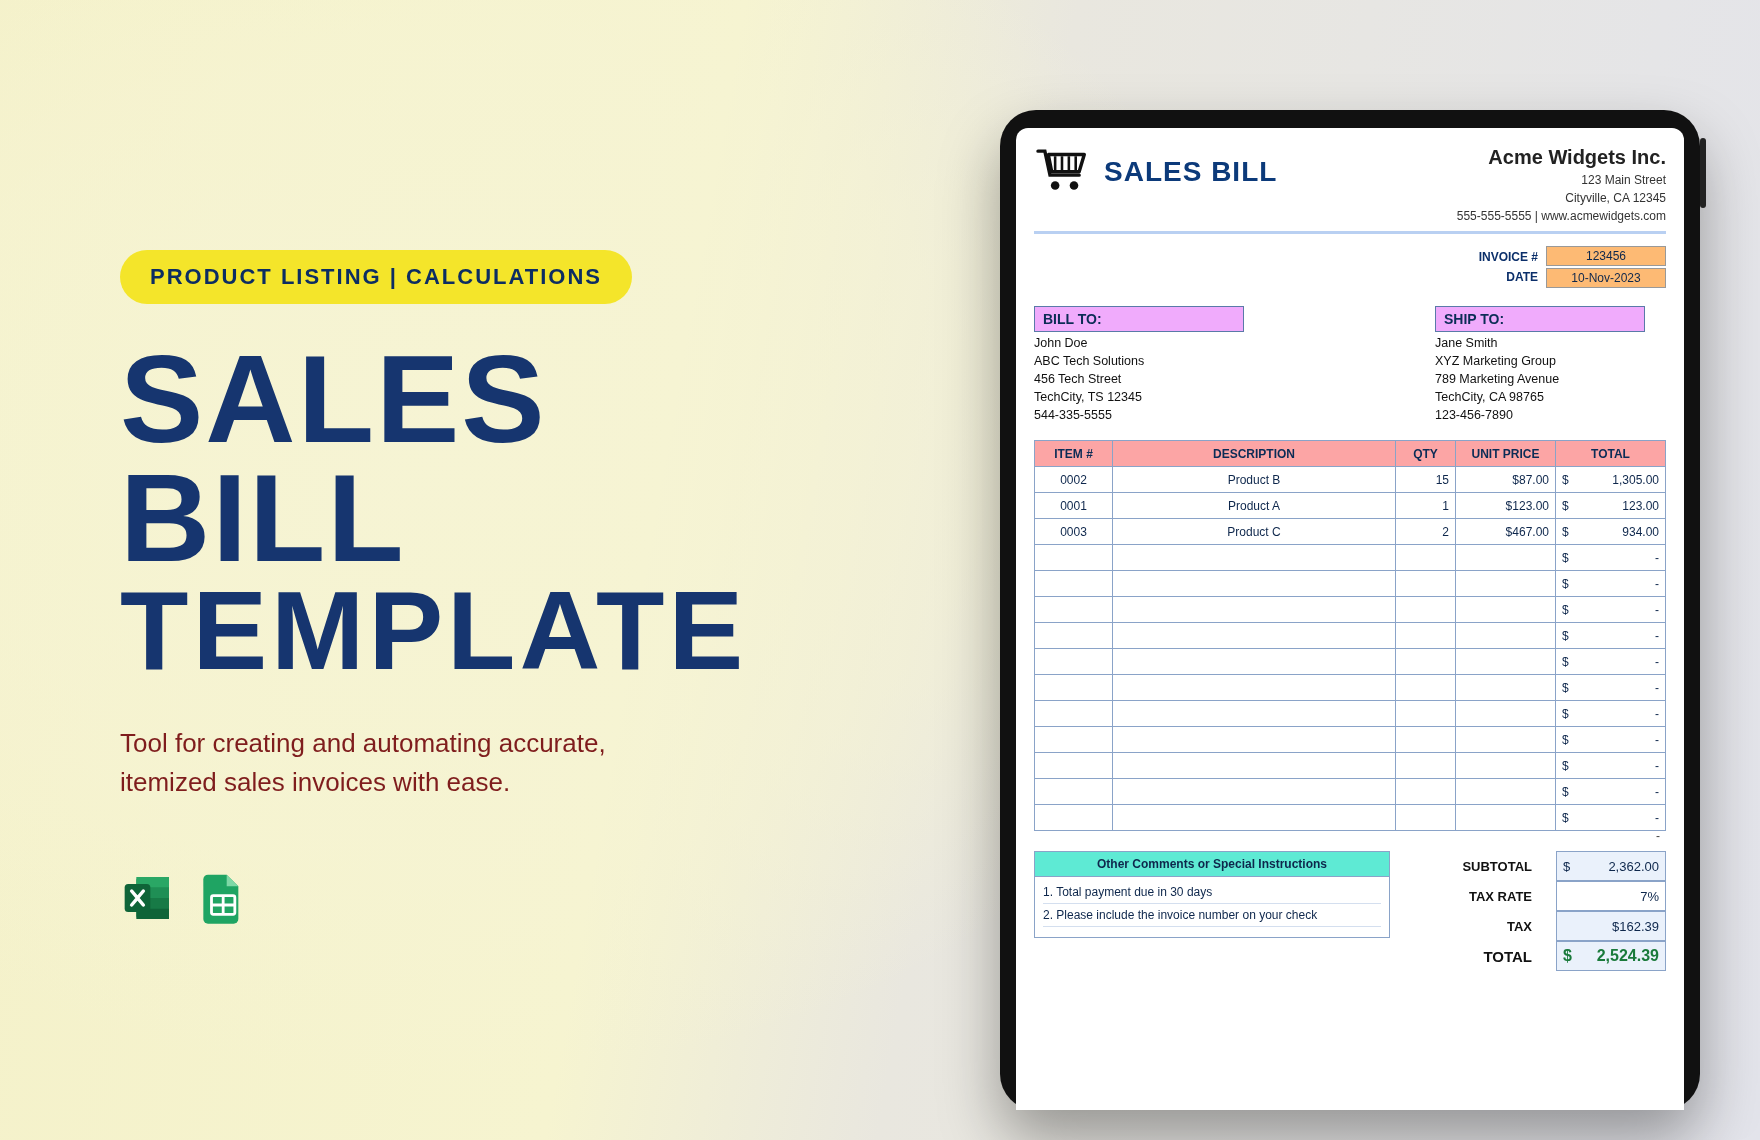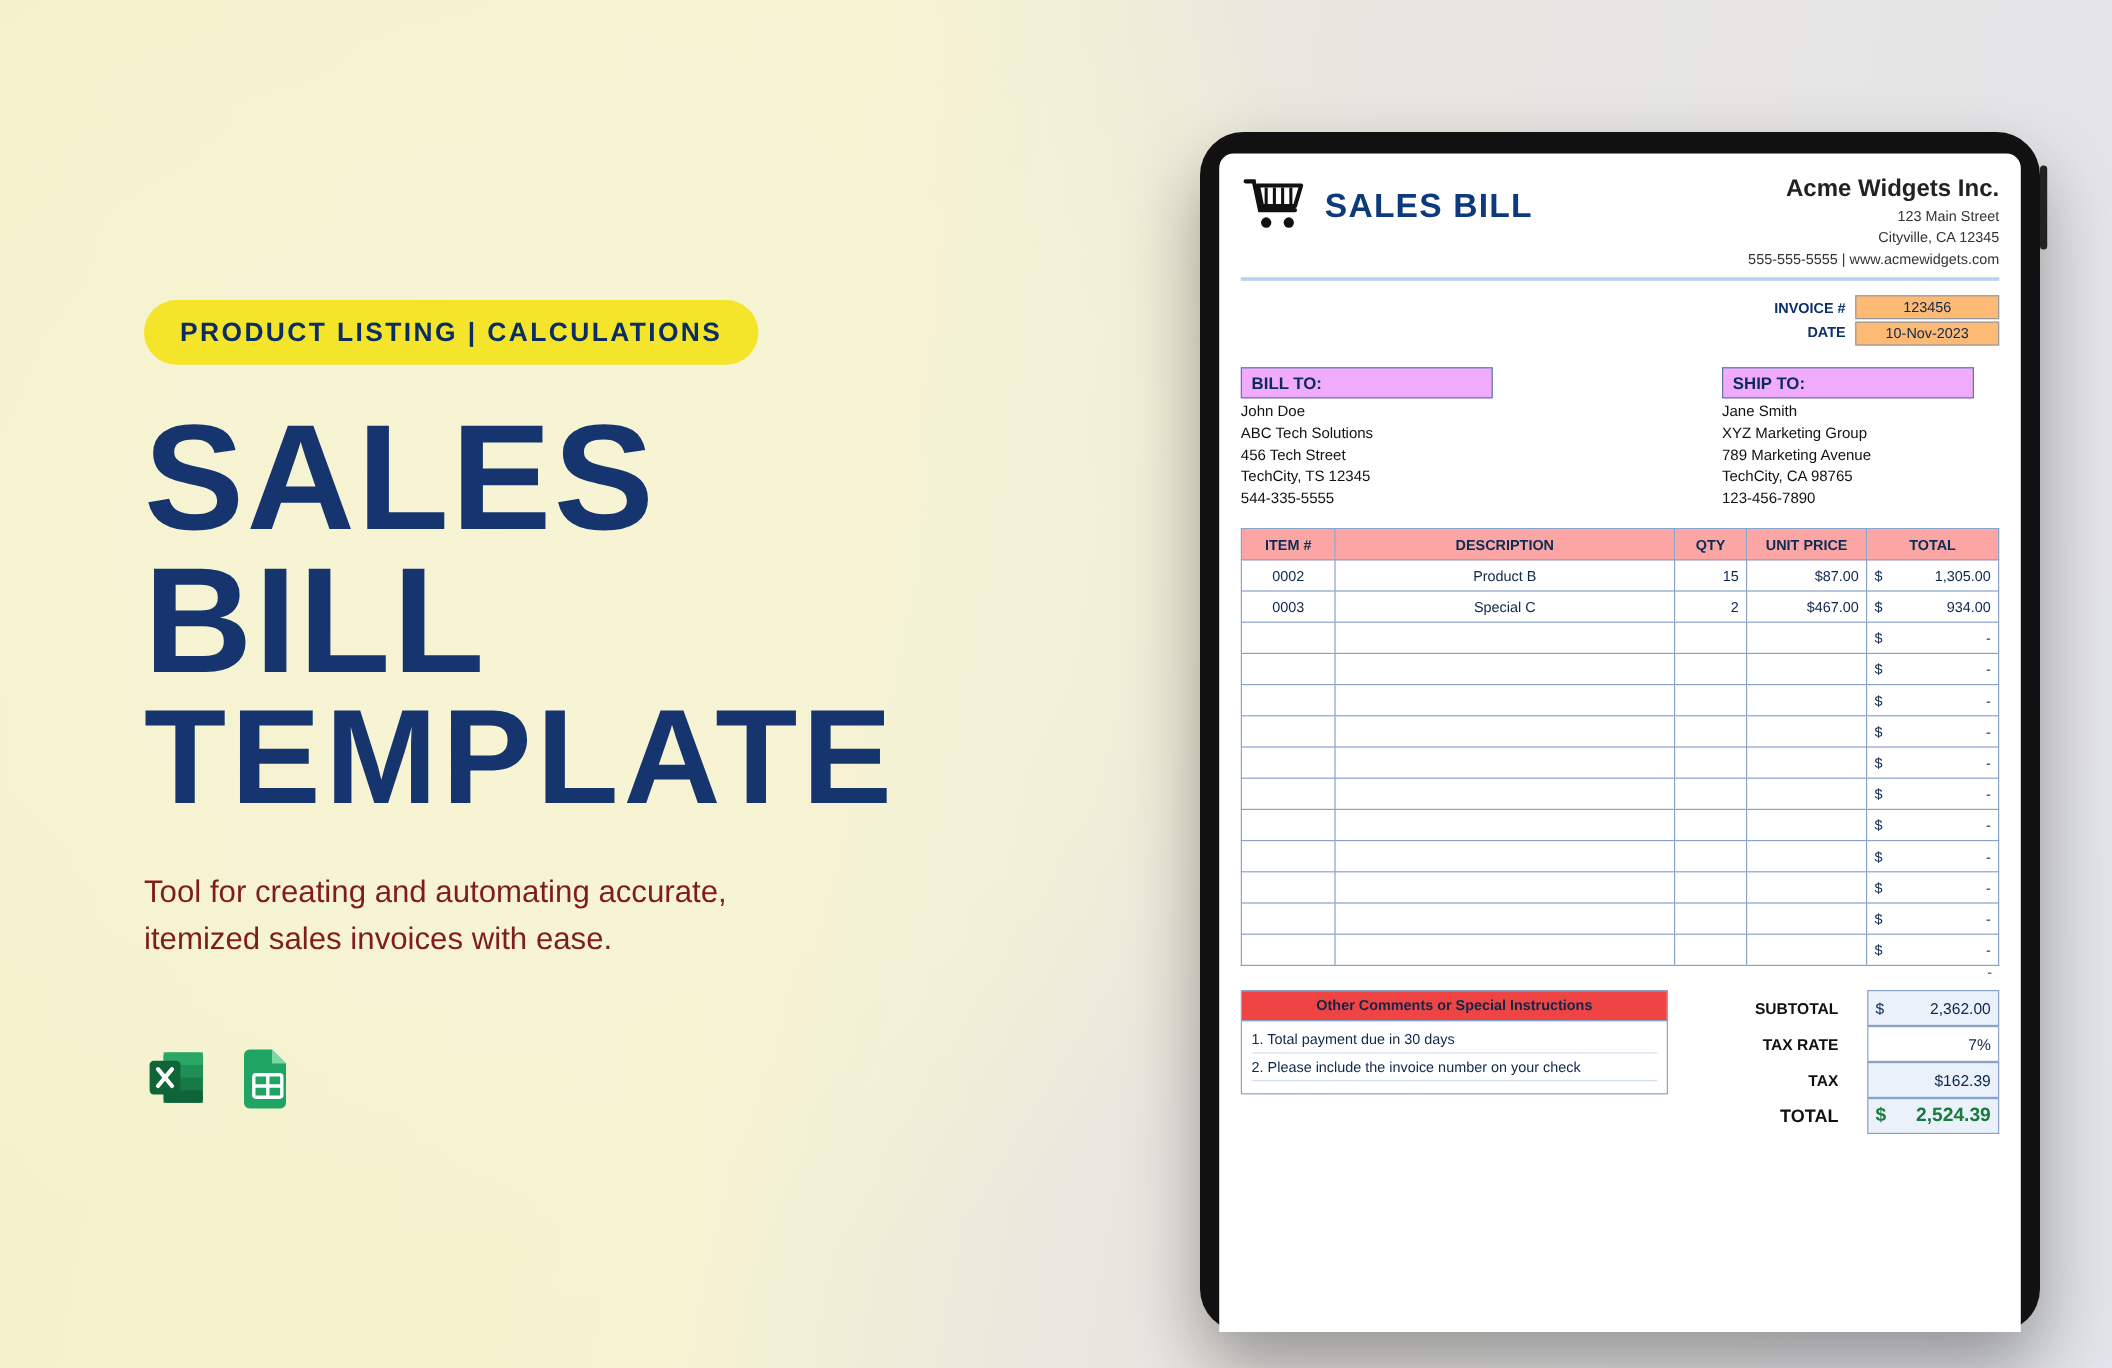--- a/index.html
+++ b/index.html
@@ -147,21 +147,21 @@
   col.c-unit{width:100px;} col.c-total{width:110px;}
   td.num { text-align:right; }
   td.ctr { text-align:center; }
   td.total-cell { position:relative; }
   td.total-cell .dollar { position:absolute; left:6px; }
   td.total-cell .val { display:block; text-align:right; }
 
   
   .below { display:flex; margin-top:8px; gap:16px; align-items:flex-start; }
   .comments-box { flex:1; border:1px solid #8aa3c8; }
-  .comments-head { background:#ef4444; text-align:center; font-weight:700; font-size:12px; padding:5px; border-bottom:1px solid #8aa3c8;}
+  .comments-head { background:#5eead4; text-align:center; font-weight:700; font-size:12px; padding:5px; border-bottom:1px solid #8aa3c8;}
   .comments-body { padding:4px 8px 10px; font-size:12px; }
   .comments-body div { padding:4px 0; border-bottom:1px solid #d4dfef; }
   .summary { width:260px; }
   .sum-row { display:flex; align-items:center; height:30px; }
   .sum-label { flex:1; text-align:right; font-weight:700; font-size:13px; color:#111; padding-right:24px;}
   .sum-val { width:110px; border:1px solid #8aa3c8; background:#eaf1fb; font-size:13px;
              position:relative; height:100%; display:flex; align-items:center; justify-content:flex-end; padding:0 6px;}
   .sum-val.plain { background:#fff; border:1px solid #8aa3c8;}
   .sum-val .dollar{ position:absolute; left:6px; }
   .sum-row.total .sum-label{ font-size:15px;}
@@ -280,22 +280,32 @@
               <td class="ctr">0002</td>
               <td class="ctr">Product B</td>
               <td class="num">15</td>
               <td class="num">$87.00</td>
               <td class="num total-cell">
                 <span class="dollar">$</span>
                 <span class="val">1,305.00</span>
               </td>
             </tr>
             <tr>
+              <td class="ctr">0001</td>
+              <td class="ctr">Product A</td>
+              <td class="num">1</td>
+              <td class="num">$123.00</td>
+              <td class="num total-cell">
+                <span class="dollar">$</span>
+                <span class="val">123.00</span>
+              </td>
+            </tr>
+            <tr>
               <td class="ctr">0003</td>
-              <td class="ctr">Special C</td>
+              <td class="ctr">Product C</td>
               <td class="num">2</td>
               <td class="num">$467.00</td>
               <td class="num total-cell">
                 <span class="dollar">$</span>
                 <span class="val">934.00</span>
               </td>
             </tr>
             <tr>
               <td></td>
               <td></td>

